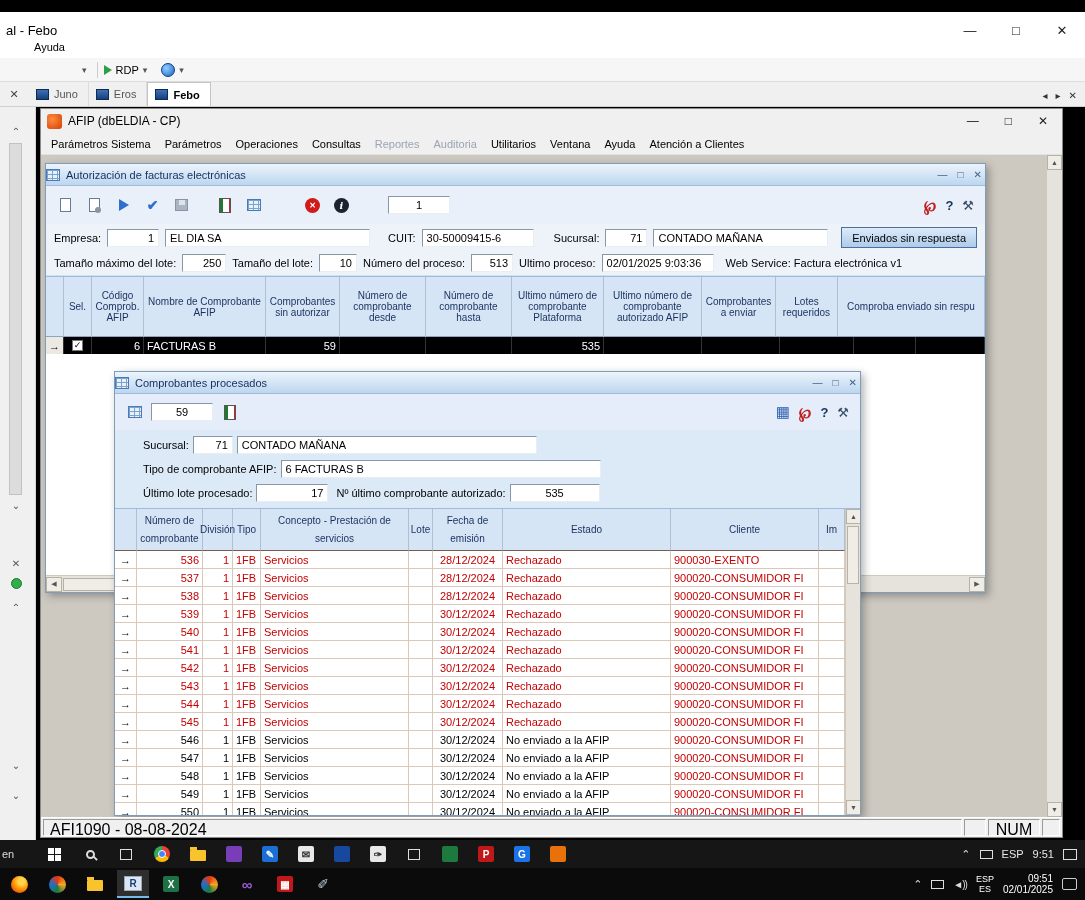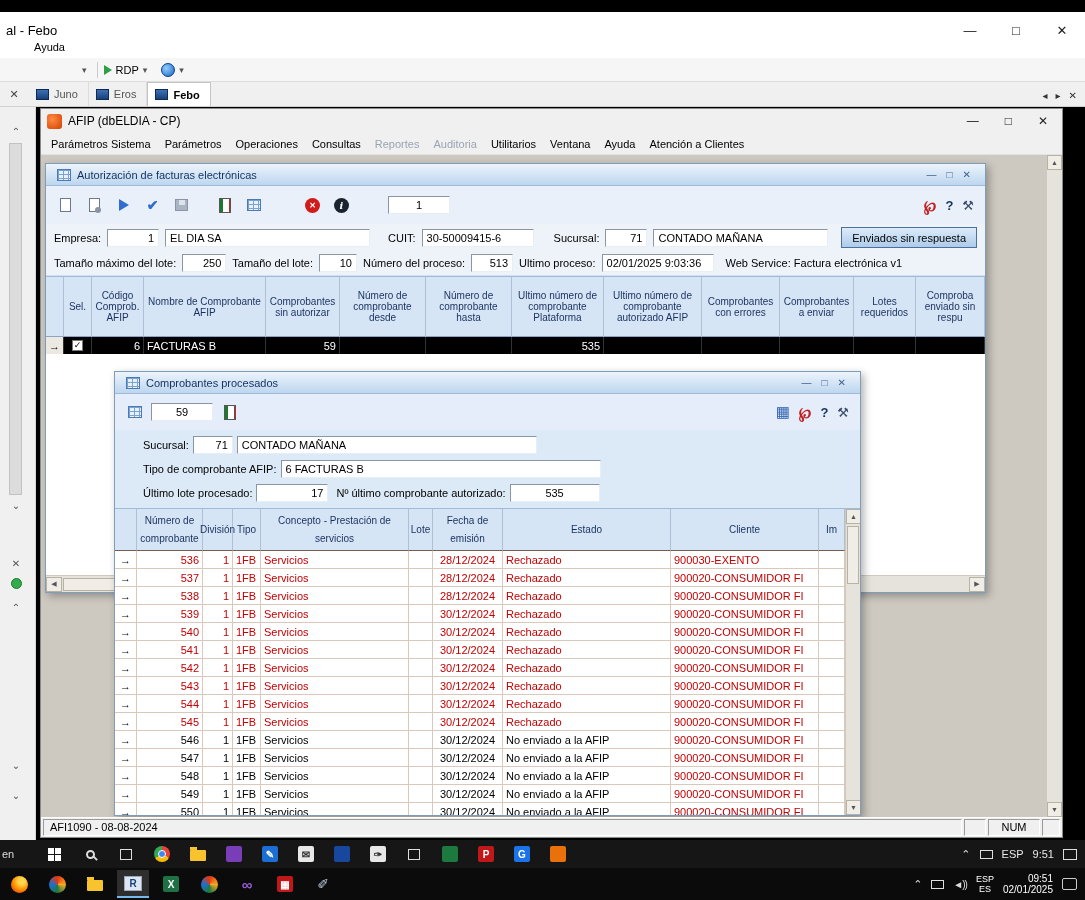--- a/index.html
+++ b/index.html
@@ -41,28 +41,28 @@
   .afip-app-icon { width:15px; height:15px; border-radius:3px; background:radial-gradient(circle at 35% 35%, #ff8c42, #d43f00); margin:0 6px; }
   .afip-title { font-size:12px; }
   .afip-controls { margin-left:auto; display:flex; gap:26px; padding-right:14px; font-size:12px; color:#222; }
   .afip-menubar { height:22px; background:#f0f0f0; border-bottom:1px solid #e2e2e2; display:flex; align-items:center; padding-left:3px; }
   .afip-menu-item { padding:3px 7px; white-space:nowrap; }
   .afip-menu-item.disabled { color:#9aa4b4; }
   .mdi { flex:1; position:relative; background:#cdc9c1; overflow:hidden; }
   .mdi-vscroll { position:absolute; right:0; top:0; width:16px; height:100%; background:#e6e3dc; border-left:1px solid #cfcabe; }
   .scroll-btn { position:absolute; left:0; width:15px; height:15px; background:#f0ede6; border:1px solid #b8b2a4; font-size:7px; color:#555; display:flex; align-items:center; justify-content:center; }
   .afip-statusbar { height:20px; background:#f0f0f0; border-top:1px solid #fff; display:flex; gap:2px; padding:1px 2px; }
-  .sb-panel { border:1px solid; border-color:#9a9a9a #fff #fff #9a9a9a; padding:1px 6px; font-size:11px; background:#f0f0f0; }
+  .sb-panel { border:1px solid; border-color:#9a9a9a #fff #fff #9a9a9a; padding:1px 6px; font-size:16px; background:#f0f0f0; }
   .sb-main { flex:1; }
   .sb-sp { width:22px; }
   .sb-num { width:52px; text-align:center; }
 
   
   .child { position:absolute; background:#eef3fa; border:1px solid #7f9db9; box-shadow:3px 3px 8px rgba(0,0,0,.3); display:flex; flex-direction:column; overflow:hidden; }
-  .child-titlebar { height:22px; flex:0 0 22px; background:linear-gradient(#ecf4fc,#bdd6ef); border-bottom:1px solid #9ebcd9; display:flex; align-items:center; gap:6px; padding:0 11px; }
+  .child-titlebar { height:22px; flex:0 0 22px; background:linear-gradient(#ecf4fc,#bdd6ef); border-bottom:1px solid #9ebcd9; display:flex; align-items:center; gap:6px; padding:0 0; }
   .child-title { font-size:11px; color:#14305f; }
   .child-controls { margin-left:auto; display:flex; gap:10px; color:#44618c; font-size:10px; padding-right:3px; }
   .grid-mini-icon { width:14px; height:12px; border:1px solid #4a7ab5; background-color:#e8f1fa;
      background-image:linear-gradient(#7aa3cf 1px,transparent 1px),linear-gradient(90deg,#7aa3cf 1px,transparent 1px);
      background-size:100% 4px,5px 100%; }
   .child-toolbar { display:flex; align-items:center; gap:4px; padding:0 7px; background:#e9f0f9; }
   .tool-btn { width:25px; height:23px; display:flex; align-items:center; justify-content:center; }
   .counter-field { width:62px; height:18px; background:#fff; border:1px solid; border-color:#8a95a5 #e8eef6 #e8eef6 #8a95a5; display:flex; align-items:center; justify-content:center; }
   .right-tools { margin-left:auto; display:flex; gap:9px; align-items:center; padding-right:4px; }
 
@@ -332,21 +332,20 @@
           <div class="g1-header">
             <div class="h cw0"></div>
             <div class="h cw1">Sel.</div>
             <div class="h cw2">Código Comprob. AFIP</div>
             <div class="h cw3">Nombre de Comprobante AFIP</div>
             <div class="h cw4">Comprobantes sin autorizar</div>
             <div class="h cw5">Número de comprobante desde</div>
             <div class="h cw6">Número de comprobante hasta</div>
             <div class="h cw7">Ultimo número de comprobante Plataforma</div>
             <div class="h cw8">Ultimo número de comprobante autorizado AFIP</div>
-            <div class="h cw9">Comprobantes con errores</div>
             <div class="h cw10">Comprobantes a enviar</div>
             <div class="h cw11">Lotes requeridos</div>
             <div class="h cw12">Comproba enviado sin respu</div>
           </div>
           <div class="g1row">
             <div class="cell cw0 arrowcell">→</div>
             <div class="cell cw1">
                 <span class="checkbox">✓</span>
               </div>
             <div class="cell cw2 rnum">6</div>

